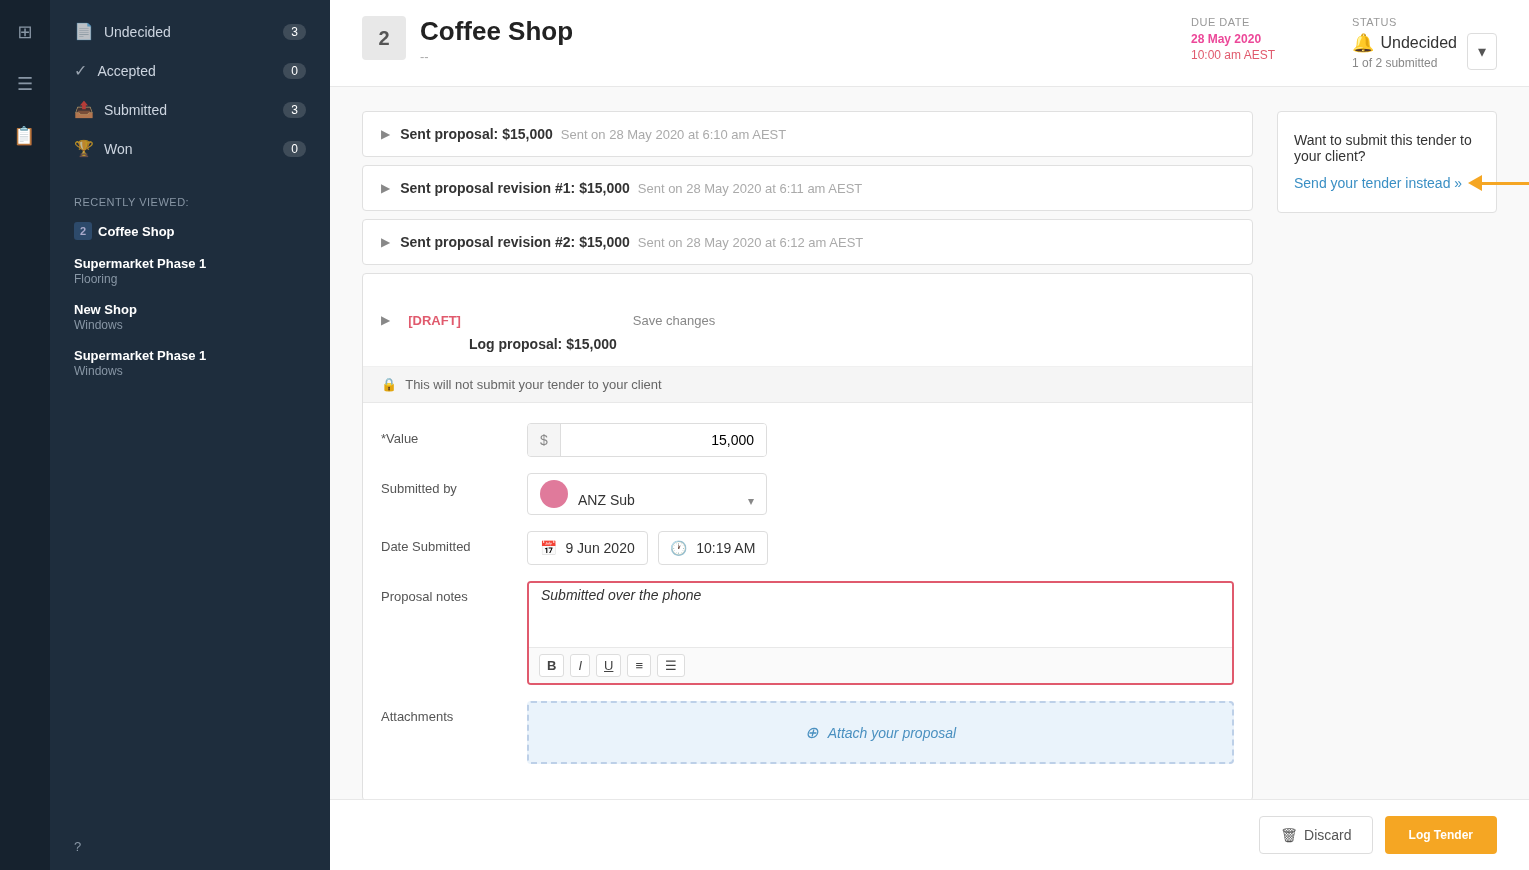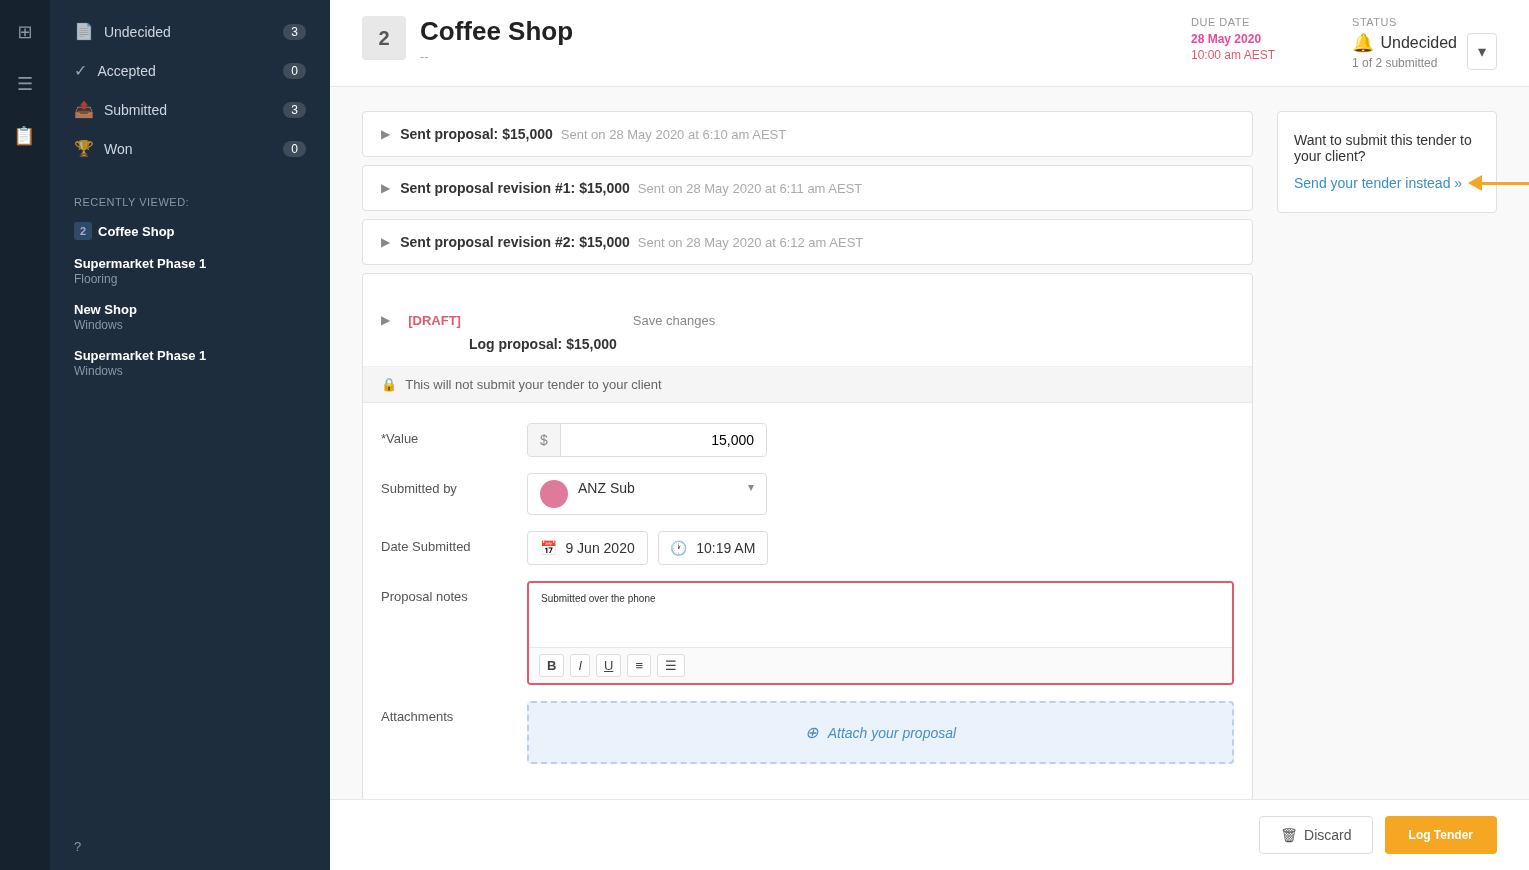--- a/index.html
+++ b/index.html
@@ -343,21 +343,21 @@
     .value-field {
       flex: 1;
       border: none;
       padding: 8px 12px;
       font-size: 14px;
       outline: none;
       text-align: right;
     }
     .user-select {
       display: flex;
-      align-items: flex-start;
+      align-items: flex-end;
       border: 1px solid #ddd;
       border-radius: 4px;
       padding: 6px 12px;
       width: 240px;
       cursor: pointer;
       background: #fff;
       gap: 10px;
     }
     .user-avatar {
       width: 28px; height: 28px;
@@ -386,26 +386,27 @@
     .date-val, .time-val { font-size: 14px; color: #333; }
     .notes-area {
       border: 2px solid #e05a6d;
       border-radius: 4px;
       overflow: hidden;
     }
     .notes-text {
       width: 100%;
       border: none;
       outline: none;
-      padding: 10px 12px;
-      font-size: 10px;
+      padding: 4px 12px;
+      font-size: 14px;
       color: #333;
       resize: none;
       min-height: 60px;
       font-family: inherit;
+      font-style: italic;
     }
     .notes-toolbar {
       display: flex;
       gap: 6px;
       padding: 6px 10px;
       border-top: 1px solid #e8e8e8;
       background: #fafafa;
     }
     .toolbar-btn {
       padding: 3px 7px;

